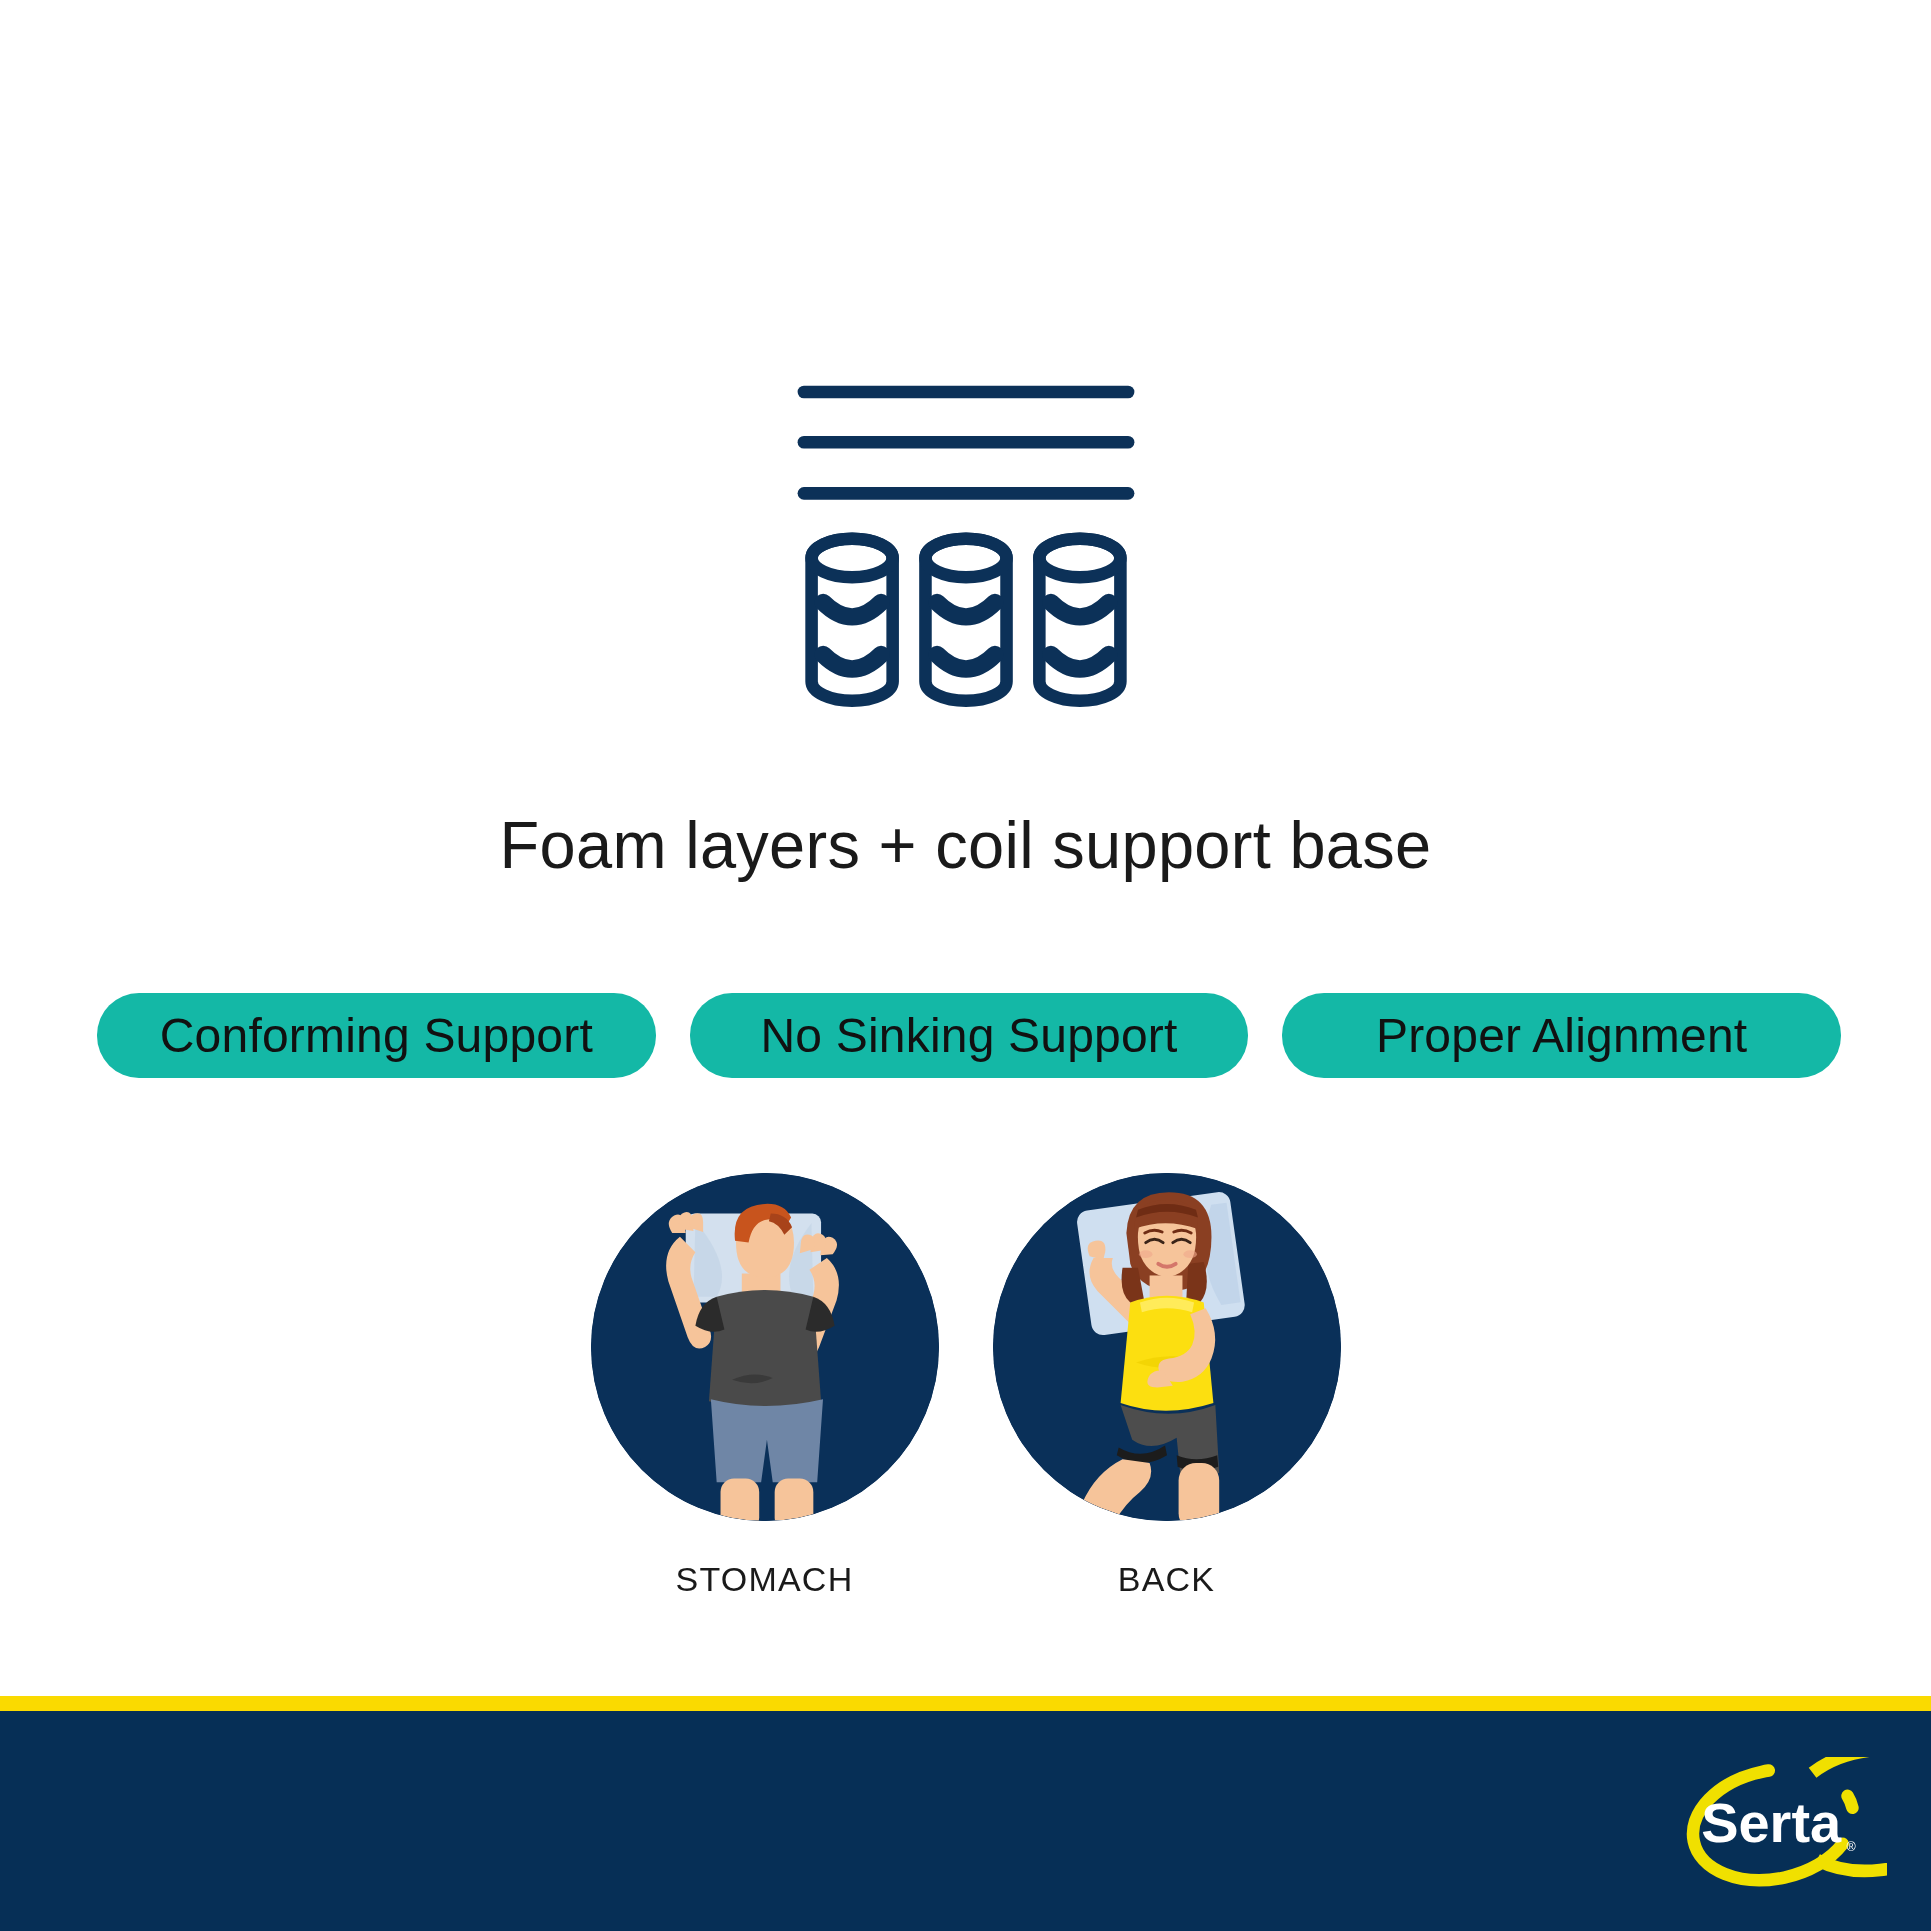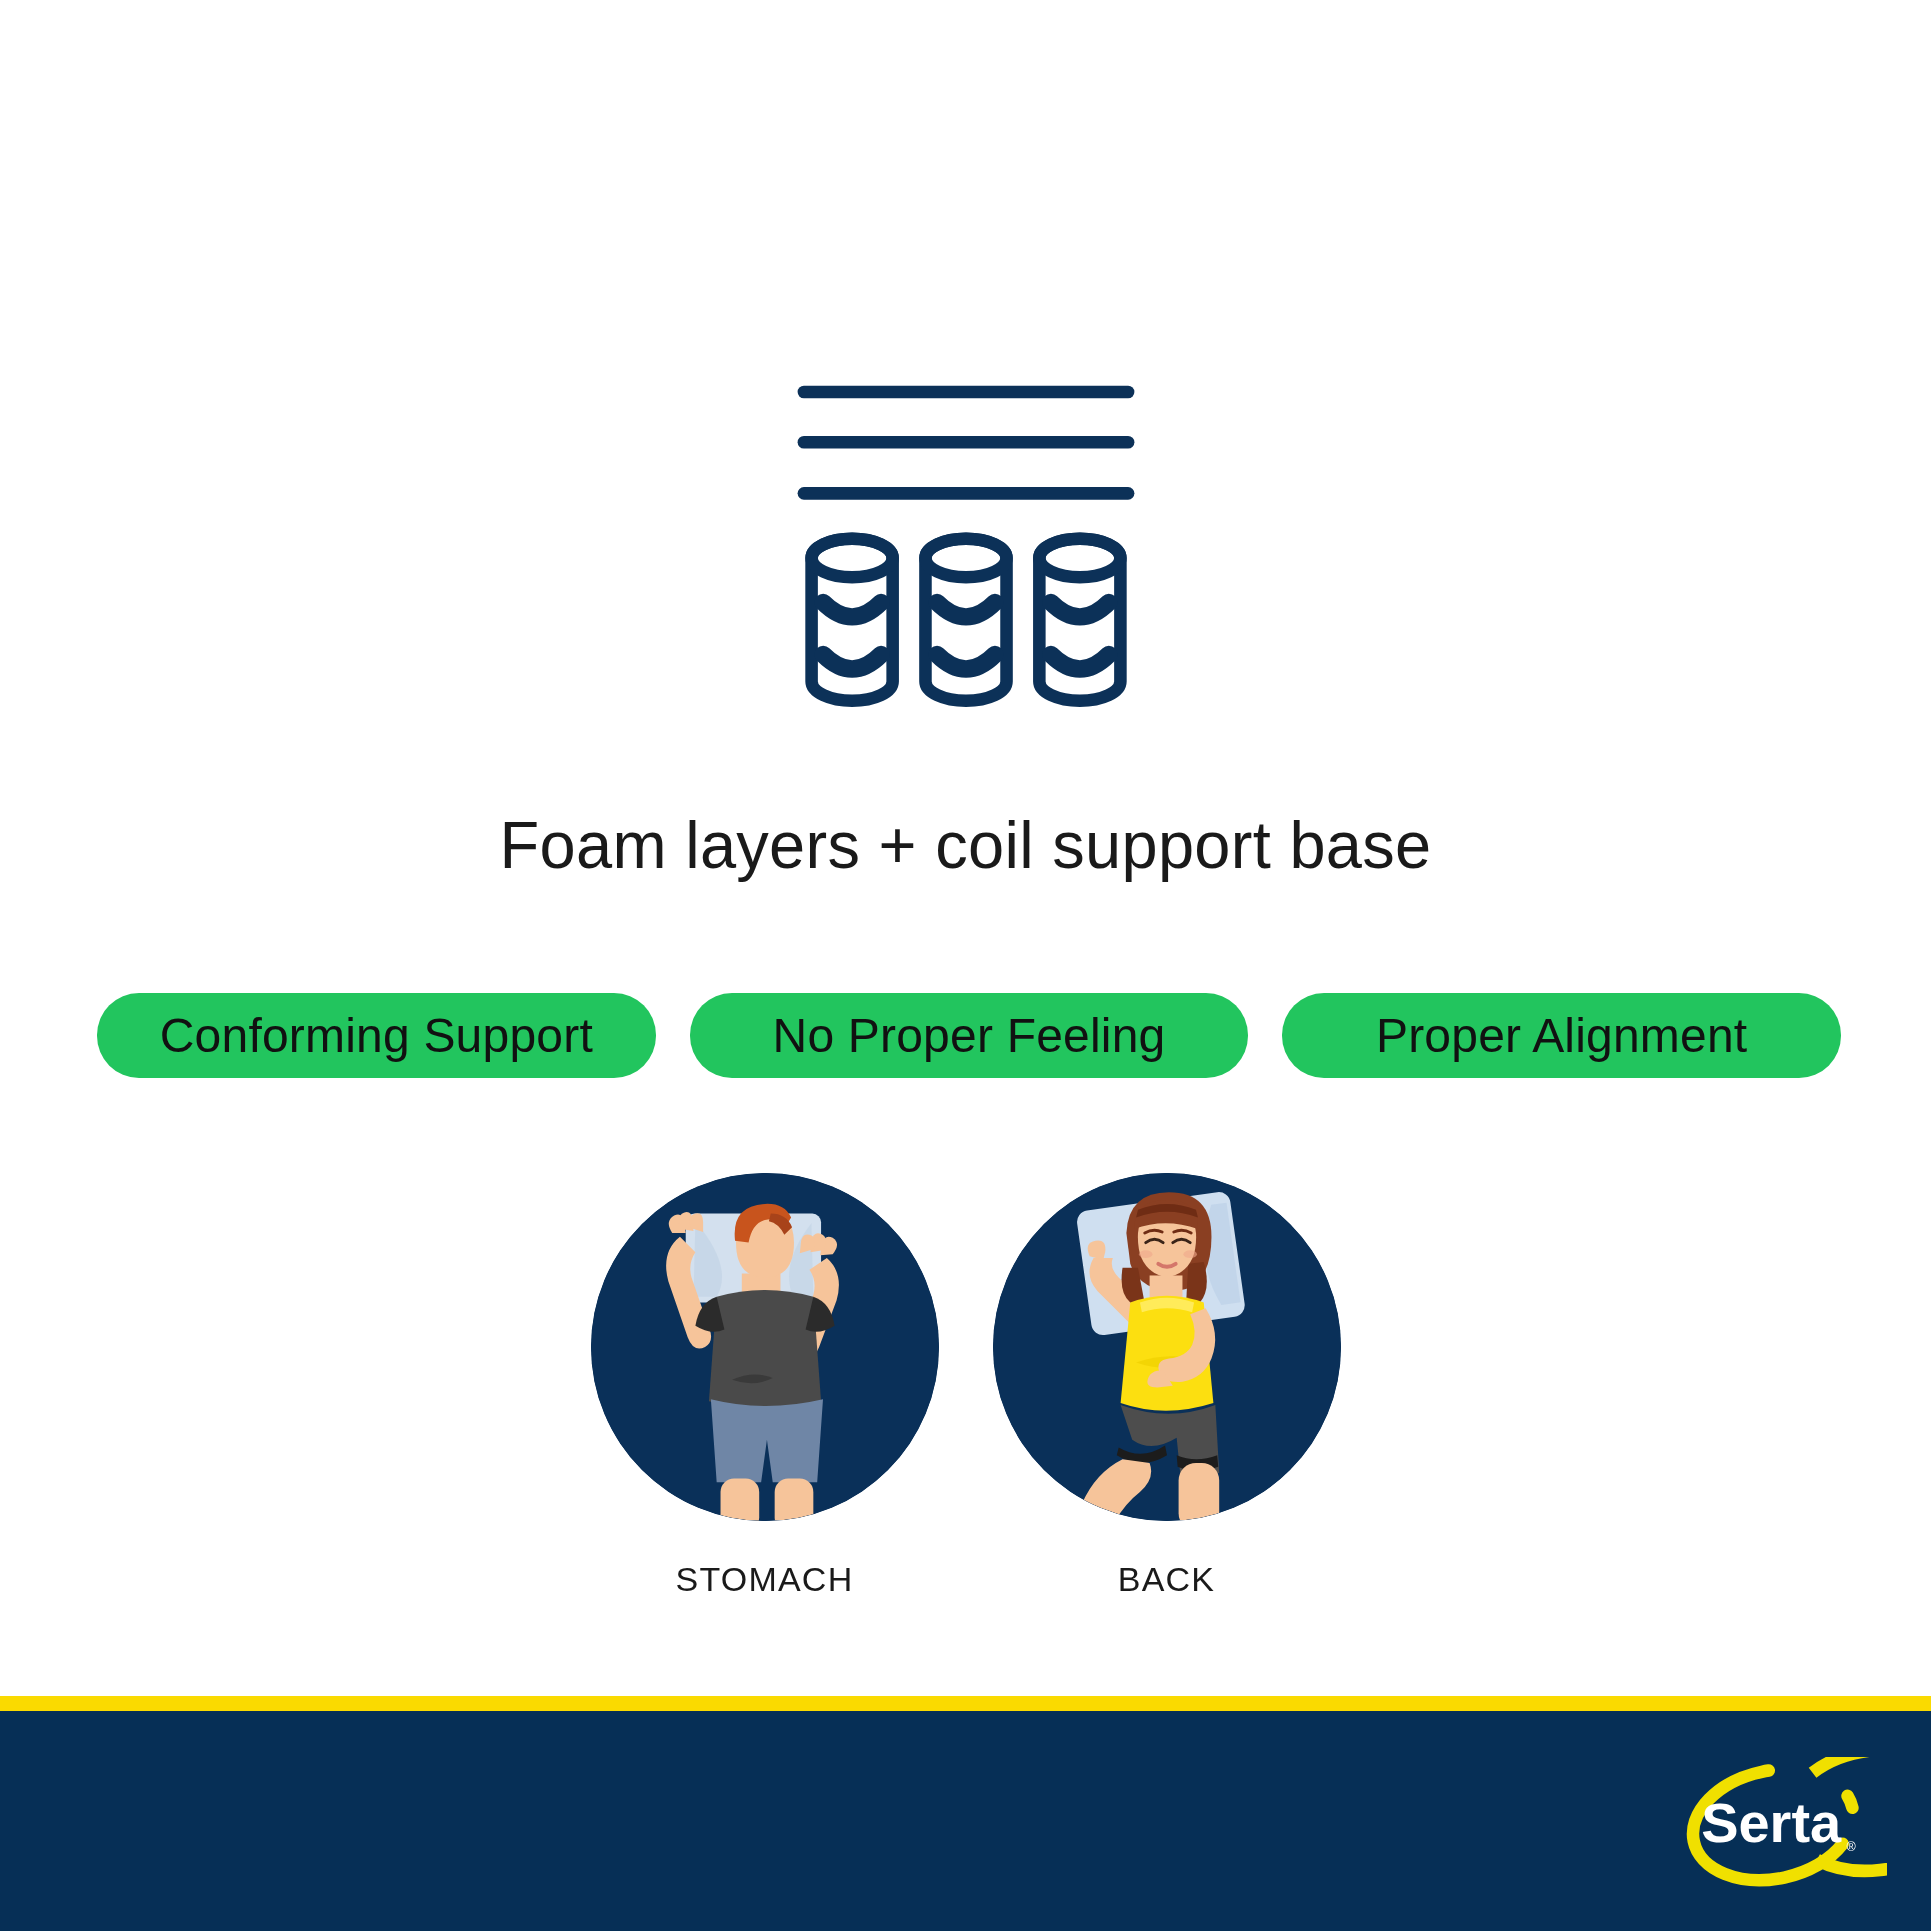--- a/index.html
+++ b/index.html
@@ -73,21 +73,21 @@
     top: 993px;
     width: 1744px;
     display: flex;
     justify-content: space-between;
     align-items: center;
     gap: 34px;
   }
   .pill {
     flex: 1 1 0;
     height: 85px;
-    background: #22c55e;
+    background: #14b8a6;
     border-radius: 42px;
     display: flex;
     align-items: center;
     justify-content: center;
     color: #111111;
     font-family: "Liberation Sans Narrow", "Liberation Sans", sans-serif;
     font-size: 48px;
     font-weight: 400;
     letter-spacing: 0.2px;
     white-space: nowrap;
@@ -184,21 +184,21 @@
     </svg>
   </div>
 
   <div class="subtitle">Foam layers + coil support base</div>
 
   <div class="pill-row">
     <div class="pill">
       <span>Conforming Support</span>
     </div>
     <div class="pill">
-      <span>No Proper Feeling</span>
+      <span>No Sinking Support</span>
     </div>
     <div class="pill">
       <span>Proper Alignment</span>
     </div>
   </div>
 
   <div class="sleepers">
 
     <div class="sleeper">
       <div class="sleeper-circle">

